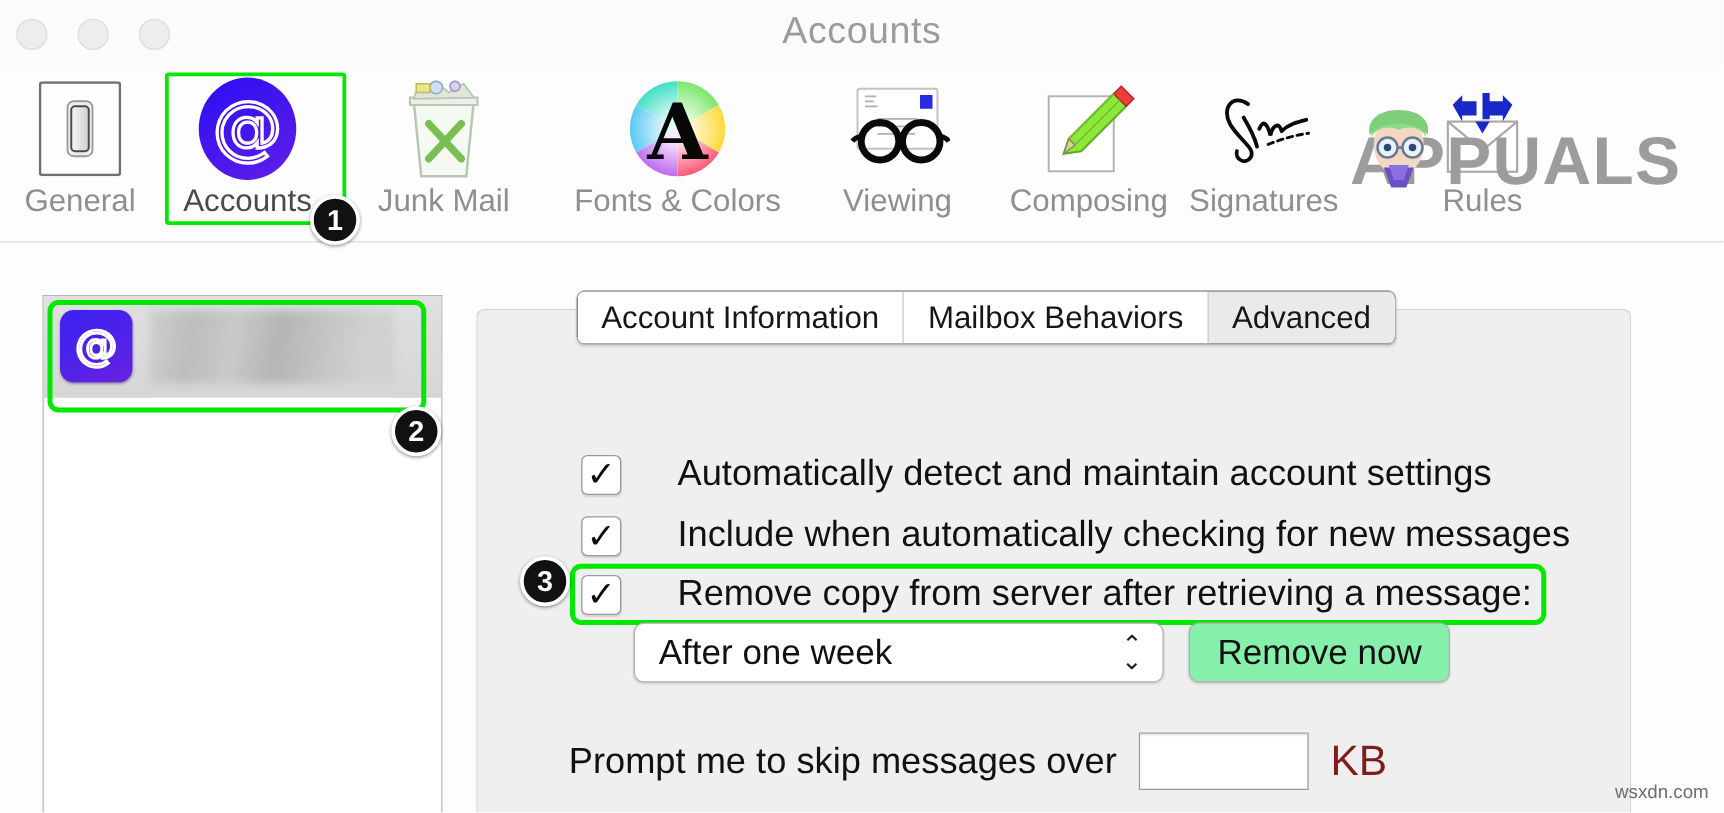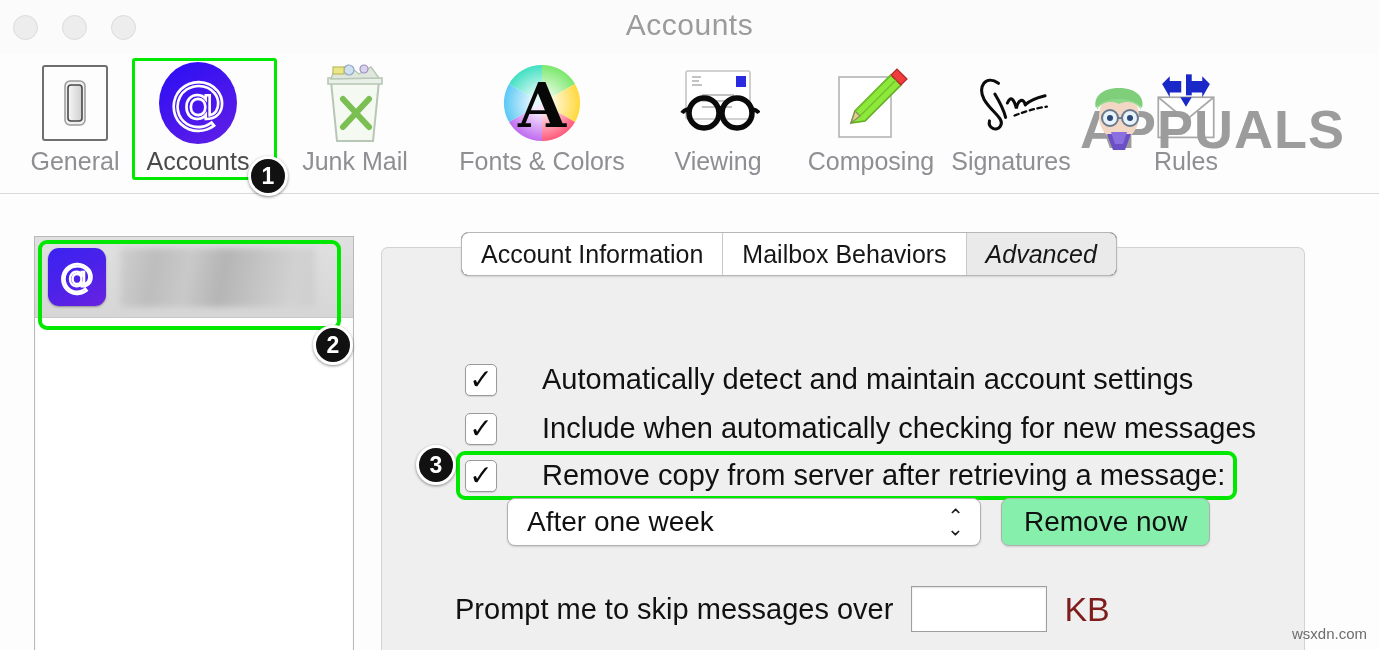--- a/index.html
+++ b/index.html
@@ -113,21 +113,21 @@
   }
   .tab {
     display:flex; align-items:center; justify-content:center;
     padding:0 19px;
     font-size:25px; color:#161616;
     border-right:1px solid #c8c8c8;
     background:#ffffff;
     white-space:nowrap;
   }
   .tab:last-child { border-right:none; }
-  .tab.active { background:#eaeaea;font-style:italic; }
+  .tab.active { background:#eaeaea; }
 
   .rows { position:absolute; left:0; top:0; width:100%; height:100%; }
 
   .crow {
     position:absolute; display:flex; align-items:center; left:83px;gap:28px;
   }
   .cbox {
     width:32px; height:32px; flex:0 0 auto;
     background:#ffffff;
     border:1px solid #9a9a9a; border-radius:5px;
@@ -146,21 +146,21 @@
   }
   .row-hl {
     position:absolute; border:4px solid #00e800; border-radius:9px;
     pointer-events:none;
   }
 
   
   .selectrow { position:absolute; left:125px; top:250px; display:flex; align-items:center; }
   .msselect {
     position:relative;
-    width:474px; height:48px;
+    width:424px; height:48px;
     background:#ffffff;
     border:1px solid #b0b0b0; border-radius:8px;
     box-shadow:0 1px 2px rgba(0,0,0,.14);
     display:flex; align-items:center;text-align:right;
   }
   .msselect .val { font-size:28px; color:#111; margin-left:19px; }
   .chev {
     position:absolute; right:16px; top:50%; transform:translateY(-50%);
     display:flex; flex-direction:column; align-items:center; line-height:.62;
     font-size:20px; color:#1d1d1d;
@@ -226,21 +226,21 @@
     <div class="lights">
       <div class="light"></div>
       <div class="light"></div>
       <div class="light"></div>
     </div>
     <div class="window-title">Accounts</div>
   </div>
 
   <div class="toolbar">
 
-    <div class="tbitem" style="left:12px;text-align:right;">
+    <div class="tbitem" style="left:1px;text-align:right;">
       <div class="tbicon">
         <svg width="66" height="76" viewBox="0 0 66 76">
           <rect x="1" y="1" width="64" height="74" rx="2" fill="#fdfdfd" stroke="#6f6f6f" stroke-width="2"></rect>
           <rect x="23" y="16" width="20" height="44" rx="5" fill="#efefef" stroke="#9b9b9b" stroke-width="1.5"></rect>
           <rect x="26" y="20" width="14" height="36" rx="3" fill="url(#swg)" stroke="#4a4a4a" stroke-width="1.6"></rect>
           <defs>
               <linearGradient id="swg" x1="0" y1="0" x2="1" y2="0">
             <stop offset="0" stop-color="#f7f7f7"></stop>
                 <stop offset="1" stop-color="#cfcfcf"></stop>
           </linearGradient>

